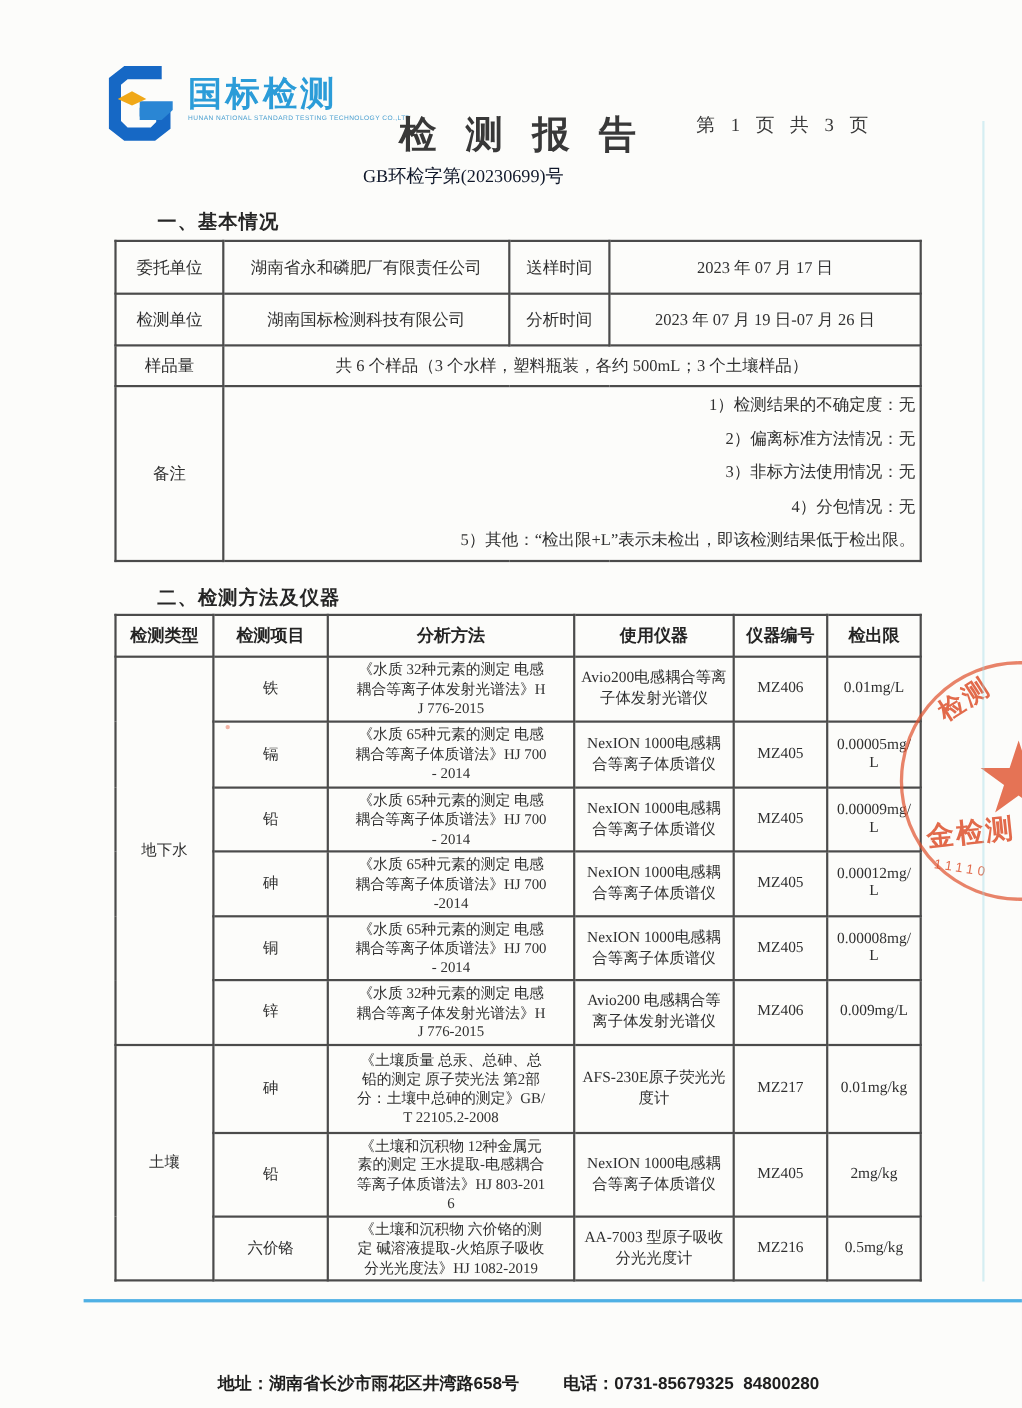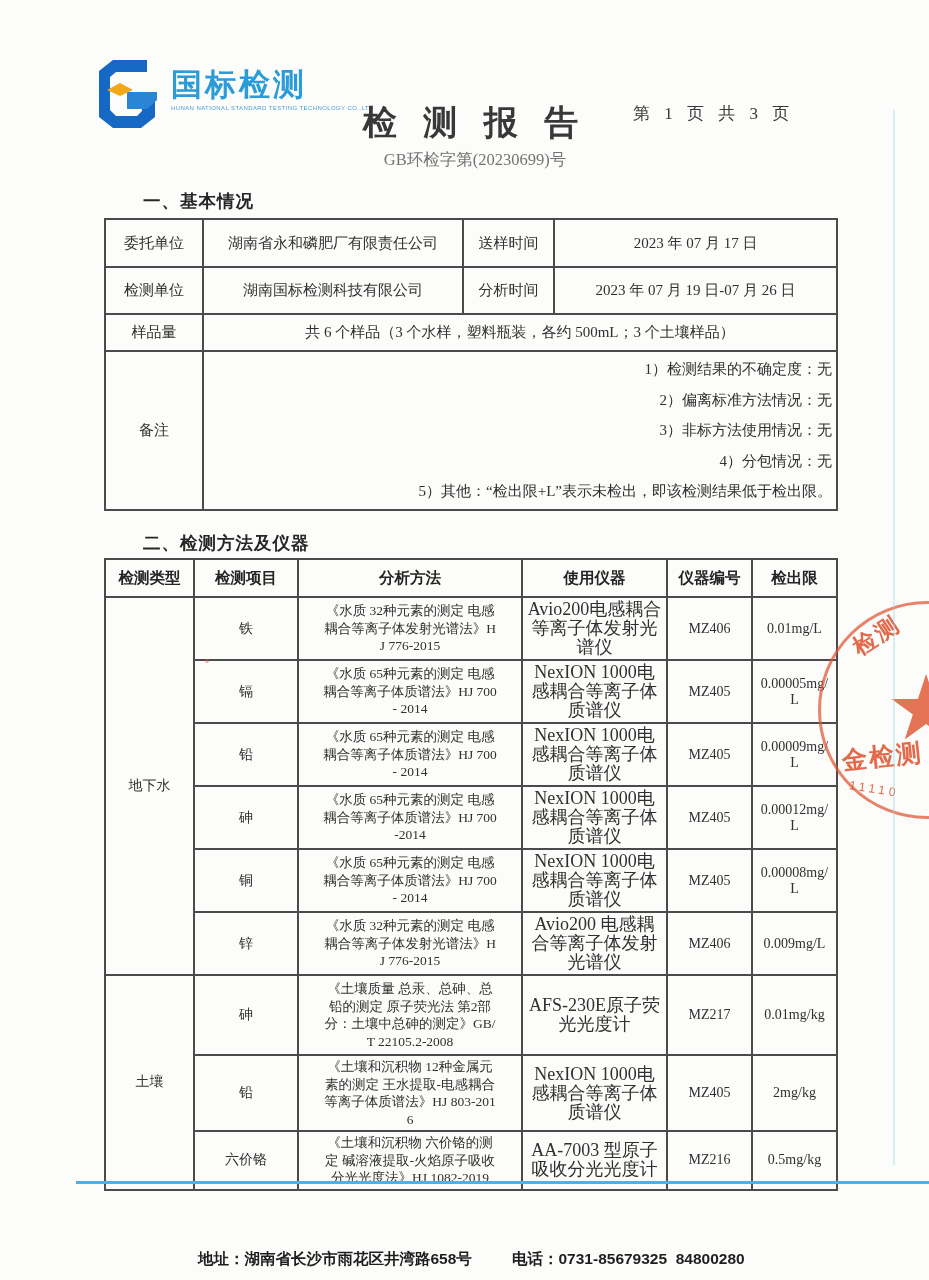--- a/index.html
+++ b/index.html
@@ -11,42 +11,42 @@
   .logo-mark{width:66px;height:72px;flex:0 0 auto;}
   .logo-textwrap{margin-left:12px;margin-top:10px;}
   .brand{font-family:Liberation Serif, serif;font-size:31px;font-weight:600;
          color:#2b9cd8;letter-spacing:3px;line-height:34px;}
   .tagline{font-family:"Liberation Sans","DejaVu Sans",sans-serif;font-size:6px;color:#4a9fd0;
            letter-spacing:.4px;margin-top:3px;white-space:nowrap;}
   
   .title{position:absolute;left:330px;top:100px;width:290px;text-align:center;
          font-size:34px;font-weight:600;letter-spacing:9px;color:#383838;}
   .pageinfo{position:absolute;left:633px;top:102px;font-size:17px;letter-spacing:5px;color:#3a3a3a;}
-  .reportno{position:absolute;left:330px;top:149px;width:290px;text-align:center;
-            font-size:16.5px;color:#737373;}
+  .reportno{position:absolute;left:330px;top:149px;width:290px;text-align:left;
+            font-size:16.5px;color:#0f172a;}
   
   .sec-heading{position:absolute;left:143px;font-family:"Liberation Sans","DejaVu Sans",sans-serif;
                font-size:17.5px;font-weight:bold;color:#262626;letter-spacing:1px;}
   .sec1{top:189px;} .sec2{top:531px;}
   
   table{border-collapse:collapse;table-layout:fixed;position:absolute;left:104px;width:732px;}
   td,th{border:2px solid #4b4b4b;text-align:center;vertical-align:middle;
         font-size:15px;color:#303030;padding:2px 4px;box-sizing:border-box;
         word-break:break-all;}
   .t1{top:218px;}
   .t1 .r1{height:48px;} .t1 .r2{height:47px;} .t1 .r3{height:37px;} .t1 .r4{height:158px;}
   .t1 .val{text-align:center;}
   .remarks-cell{text-align:right;vertical-align:middle;padding-left:46px;}
   .remark-line{line-height:30.5px;font-size:15px;}
   .t2{top:558px;}
   .t2 th{font-family:"Liberation Sans","DejaVu Sans",sans-serif;font-weight:bold;
          font-size:15.5px;height:38px;color:#242424;}
   .t2 td{font-size:14px;}
   .t2 .method{font-size:13.5px;line-height:17.5px;padding:2px 23px;}
-  .t2 .instr{font-size:18px;line-height:19px;}
+  .t2 .instr{font-size:14px;line-height:19px;}
   .t2 .hw{height:57px;} .t2 .hw2{height:60px;}
   .t2 .hs1{height:80px;} .t2 .hs2{height:68px;} .t2 .hs3{height:58px;}
   
   .footline{position:absolute;left:76px;top:1181px;width:853px;height:3px;background:#4fb0e4;}
   .footer{position:absolute;top:1191px;font-family:"Liberation Sans","DejaVu Sans",sans-serif;
           font-weight:bold;font-size:15.5px;color:#1e1e1e;line-height:27px;white-space:pre;}
   .footer.left{left:198px;} .footer.right{left:512px;}
   
   .stamp{position:absolute;color:rgba(221,80,44,.85);font-family:"Liberation Sans","DejaVu Sans",sans-serif;}
   .stamp-circle{left:818px;top:601px;width:212px;height:212px;border:3px solid rgba(224,84,48,.72);

